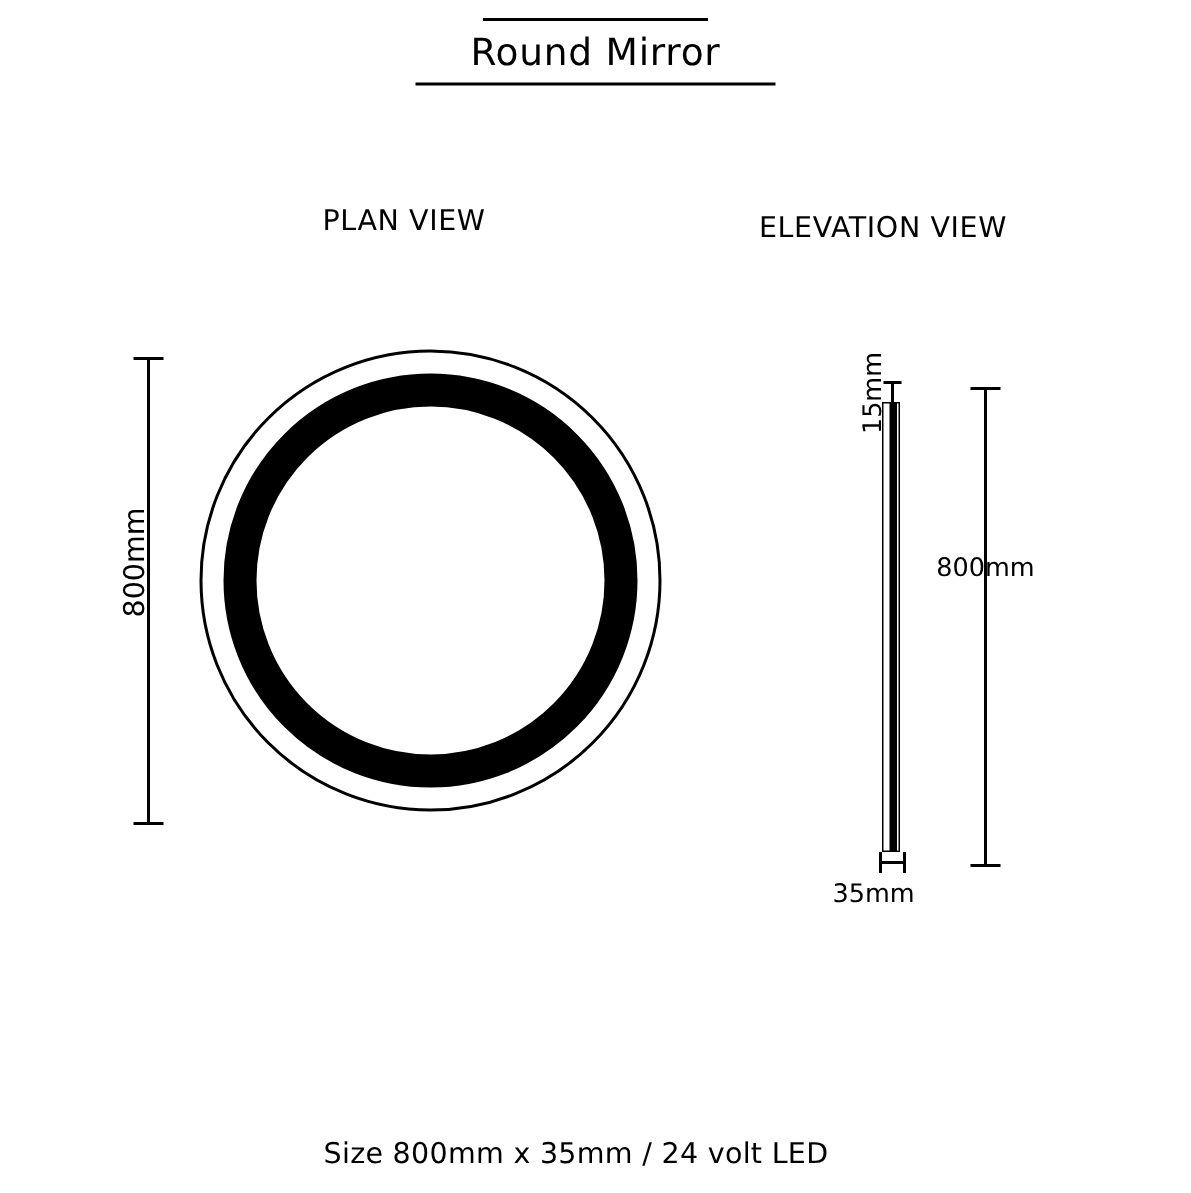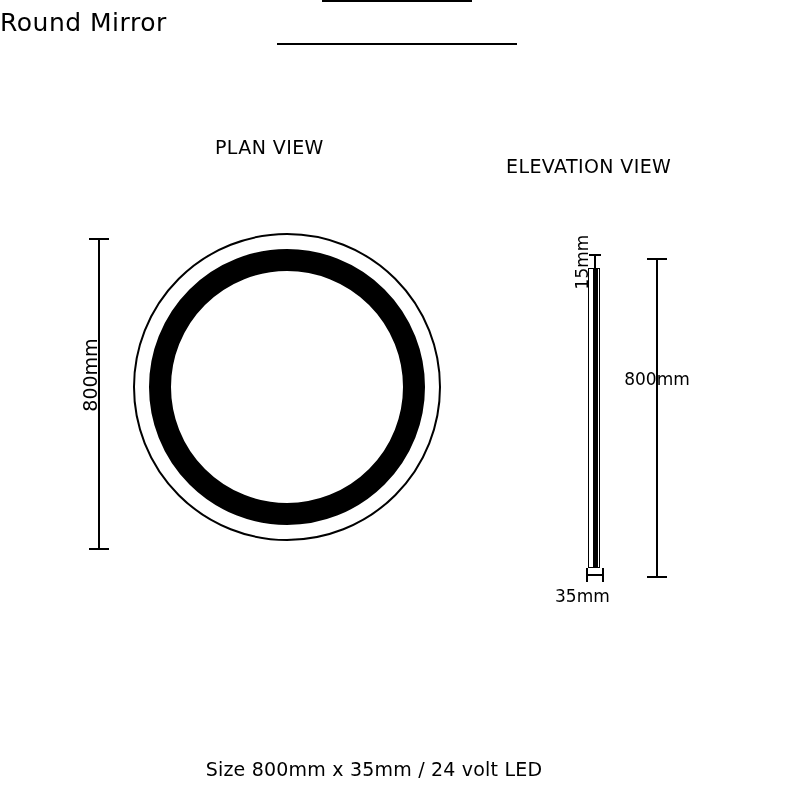--- a/index.html
+++ b/index.html
@@ -13,22 +13,23 @@
     position: relative;
     font-family: "DejaVu Sans", sans-serif;
     color: #000000;
     overflow: hidden;
   }
 
   
   #title-block {
     position: absolute;
     left: 0;
-    top: 0;
+    top: 12px;
     width: 794px;
+    text-align: center;
   }
   #title-rule-top {
     width: 150px;
     height: 2px;
     background: #000;
     margin: 0 auto 6px auto;
   }
   #title-text {
     font-size: 25px;
     letter-spacing: 0.5px;
@@ -48,21 +49,21 @@
     letter-spacing: 0.4px;
     white-space: nowrap;
     text-align: right;
   }
   #plan-view-heading {
     left: 215px;
     top: 136px;
   }
   #elevation-view-heading {
     left: 506px;
-    top: 155px;
+    top: 141px;
   }
 
   
   #plan-mirror {
     position: absolute;
     left: 133px;
     top: 233px;
     width: 312px;
     height: 312px;
   }
@@ -251,21 +252,21 @@
     width: 68px;
     text-align: center;
     font-size: 17px;
     line-height: 19px;
     white-space: nowrap;
   }
 
   
   #footer-note {
     position: absolute;
-    left: 7px;
+    left: 17px;
     top: 758px;
     width: 734px;
     text-align: center;
     font-size: 19px;
     letter-spacing: 0.2px;
   }
 </style>
 </head>
 <body>
 

